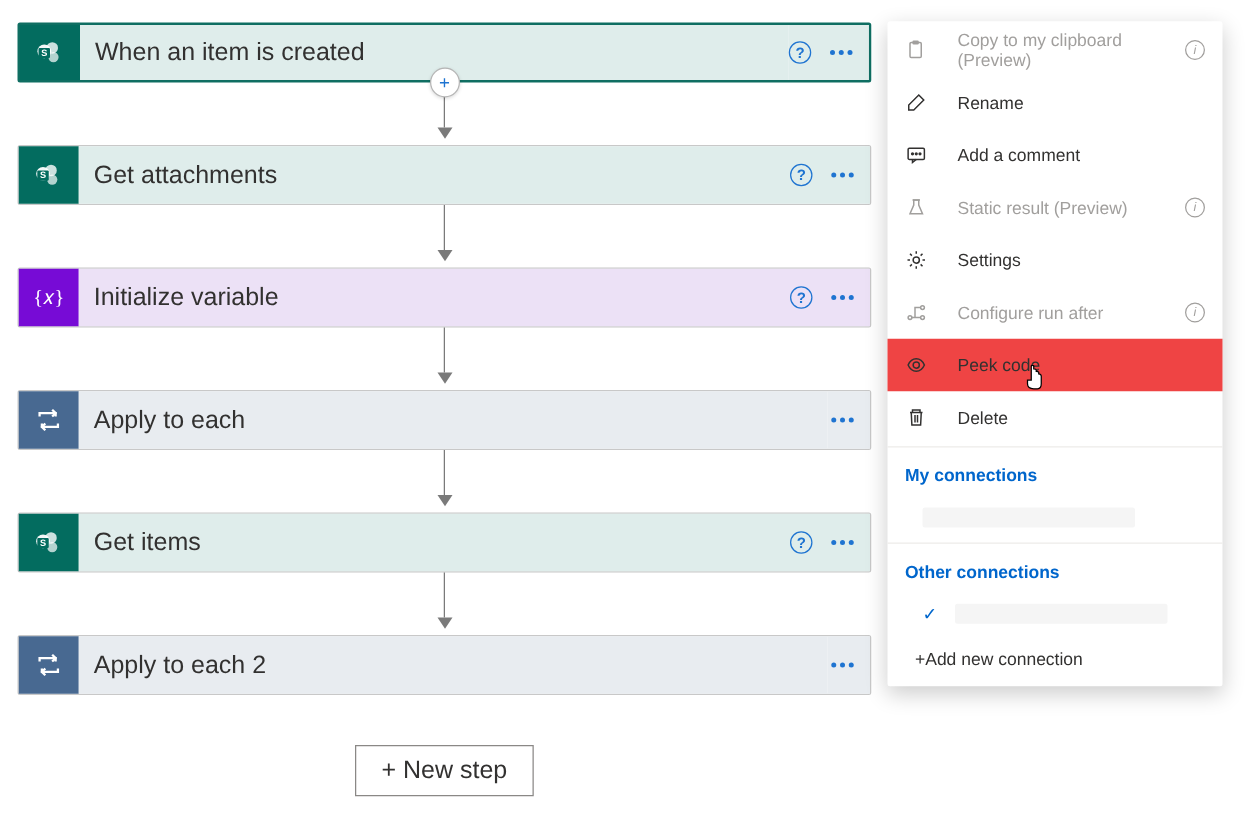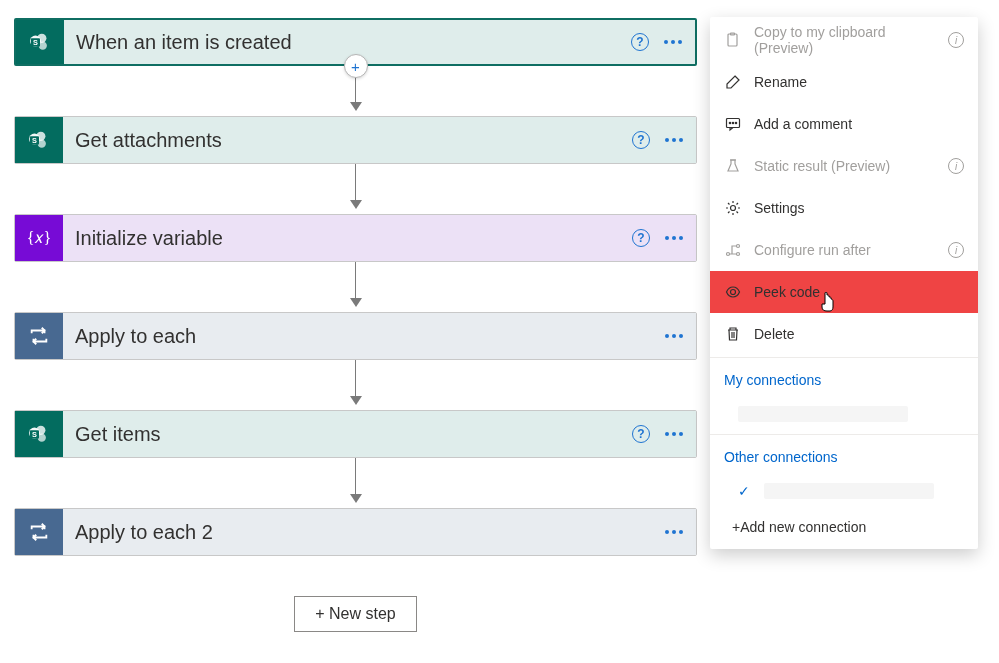--- a/index.html
+++ b/index.html
@@ -109,21 +109,21 @@
     .sp-icon svg, .var-icon svg, .loop-icon svg { display:block; }
 
     .bottom-btns {
       display:flex; justify-content:center; gap:20px;
       margin-top:40px;
     }
     .btn {
       border:1px solid #8a8886;
       background:#fff;
       padding: 8px 20px;
-      font-size:16px;
+      font-size:20px;
       cursor:pointer;
       min-width:110px;
       text-align:center;
     }
 
     
     .ctx-panel {
       position:absolute;
       right:21px;
       top:17px;
@@ -131,38 +131,38 @@
       background:#fff;
       box-shadow: 0 6px 18px rgba(0,0,0,0.2);
       border-radius:2px;
       padding: 2px 0;
     }
     .ctx-item {
       display:flex;
       align-items:center;
       height:42px;
       padding: 0 14px;
-      gap:12px;
+      gap:24px;
       cursor:pointer;
       font-size:14px;
       color:#323130;
     }
     .ctx-item.hovered { background:#ef4444; }
     .ctx-item.disabled { color:#a19f9d; cursor:default; }
     .ctx-item .ic { width:18px; display:flex; align-items:center; justify-content:center; }
     .ctx-item .lbl { flex:1; }
     .ctx-item .info {
       width:16px; height:16px; border:1px solid #a19f9d; border-radius:50%;
       display:flex; align-items:center; justify-content:center;
       font-size:10px; font-style:italic; color:#a19f9d;
     }
     .ctx-sep { border-top:1px solid #edebe9; margin:2px 0; }
     .ctx-heading {
       color:#0066cc;
-      font-weight:400;
+      font-weight:700;
       font-size:14px;
       padding: 12px 14px 8px 14px;
     }
     .conn-row {
       display:flex; align-items:center;
       padding: 6px 14px 6px 28px;
       height:36px;
     }
     .conn-placeholder {
       background:#f5f5f5;

